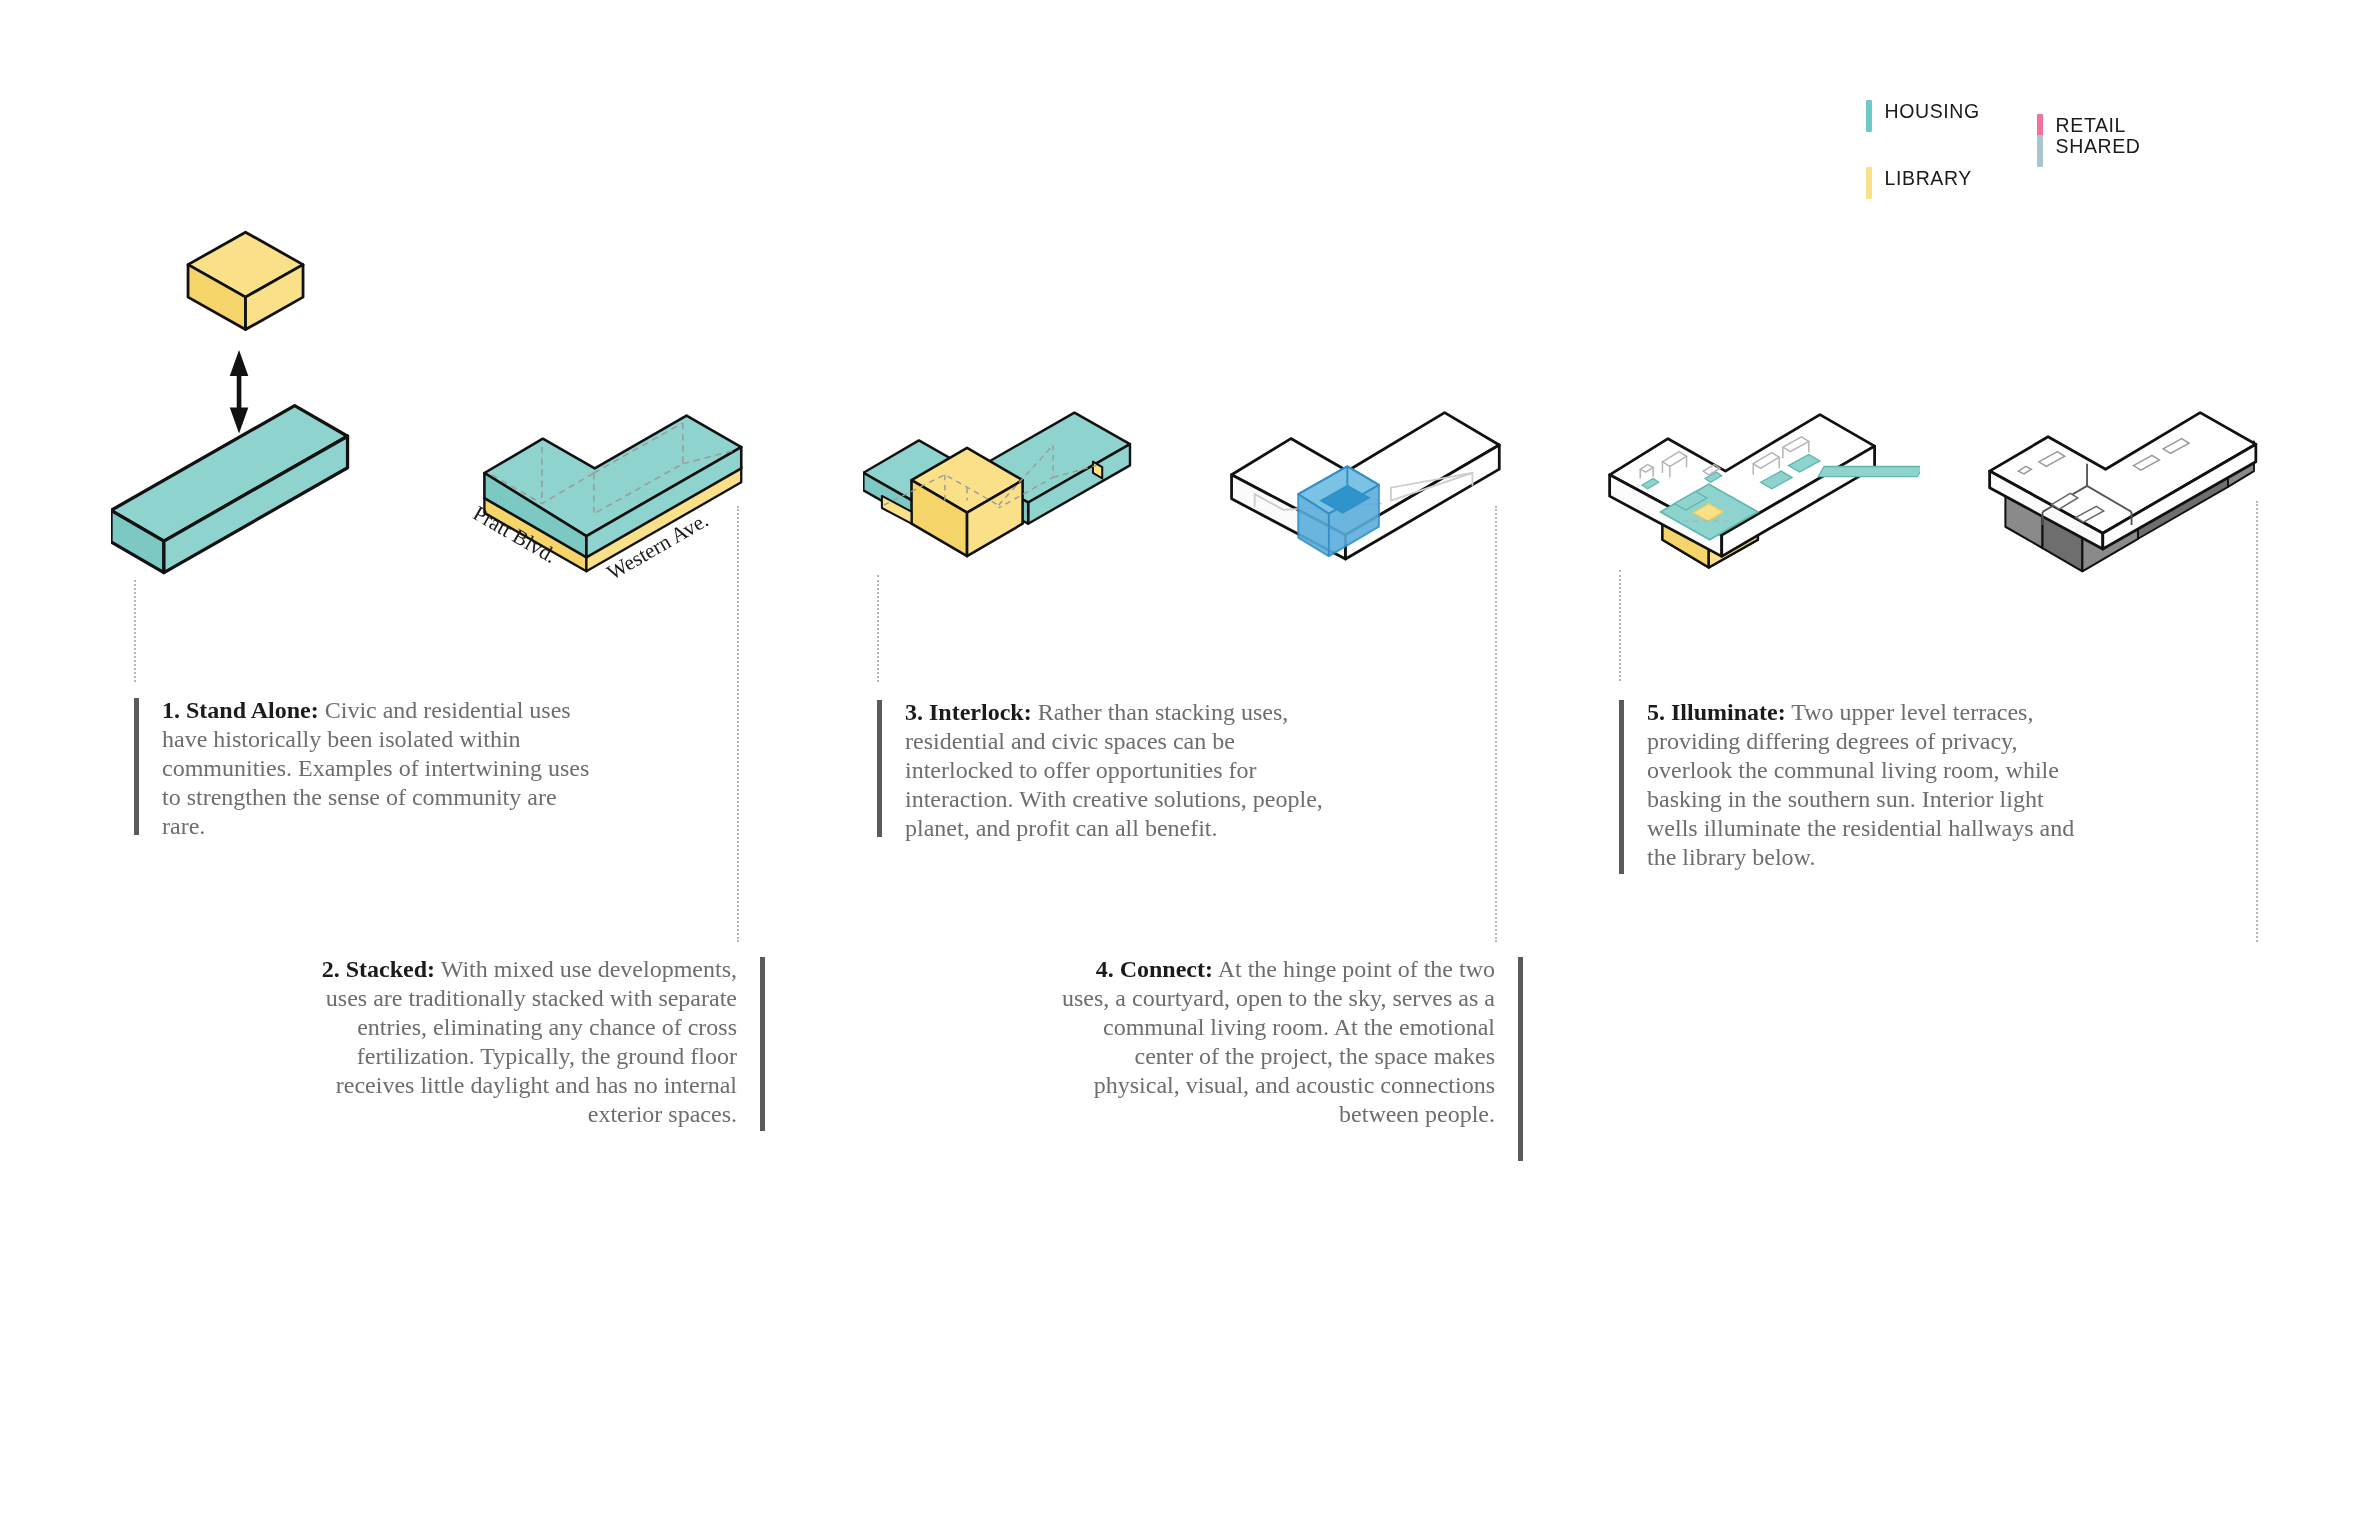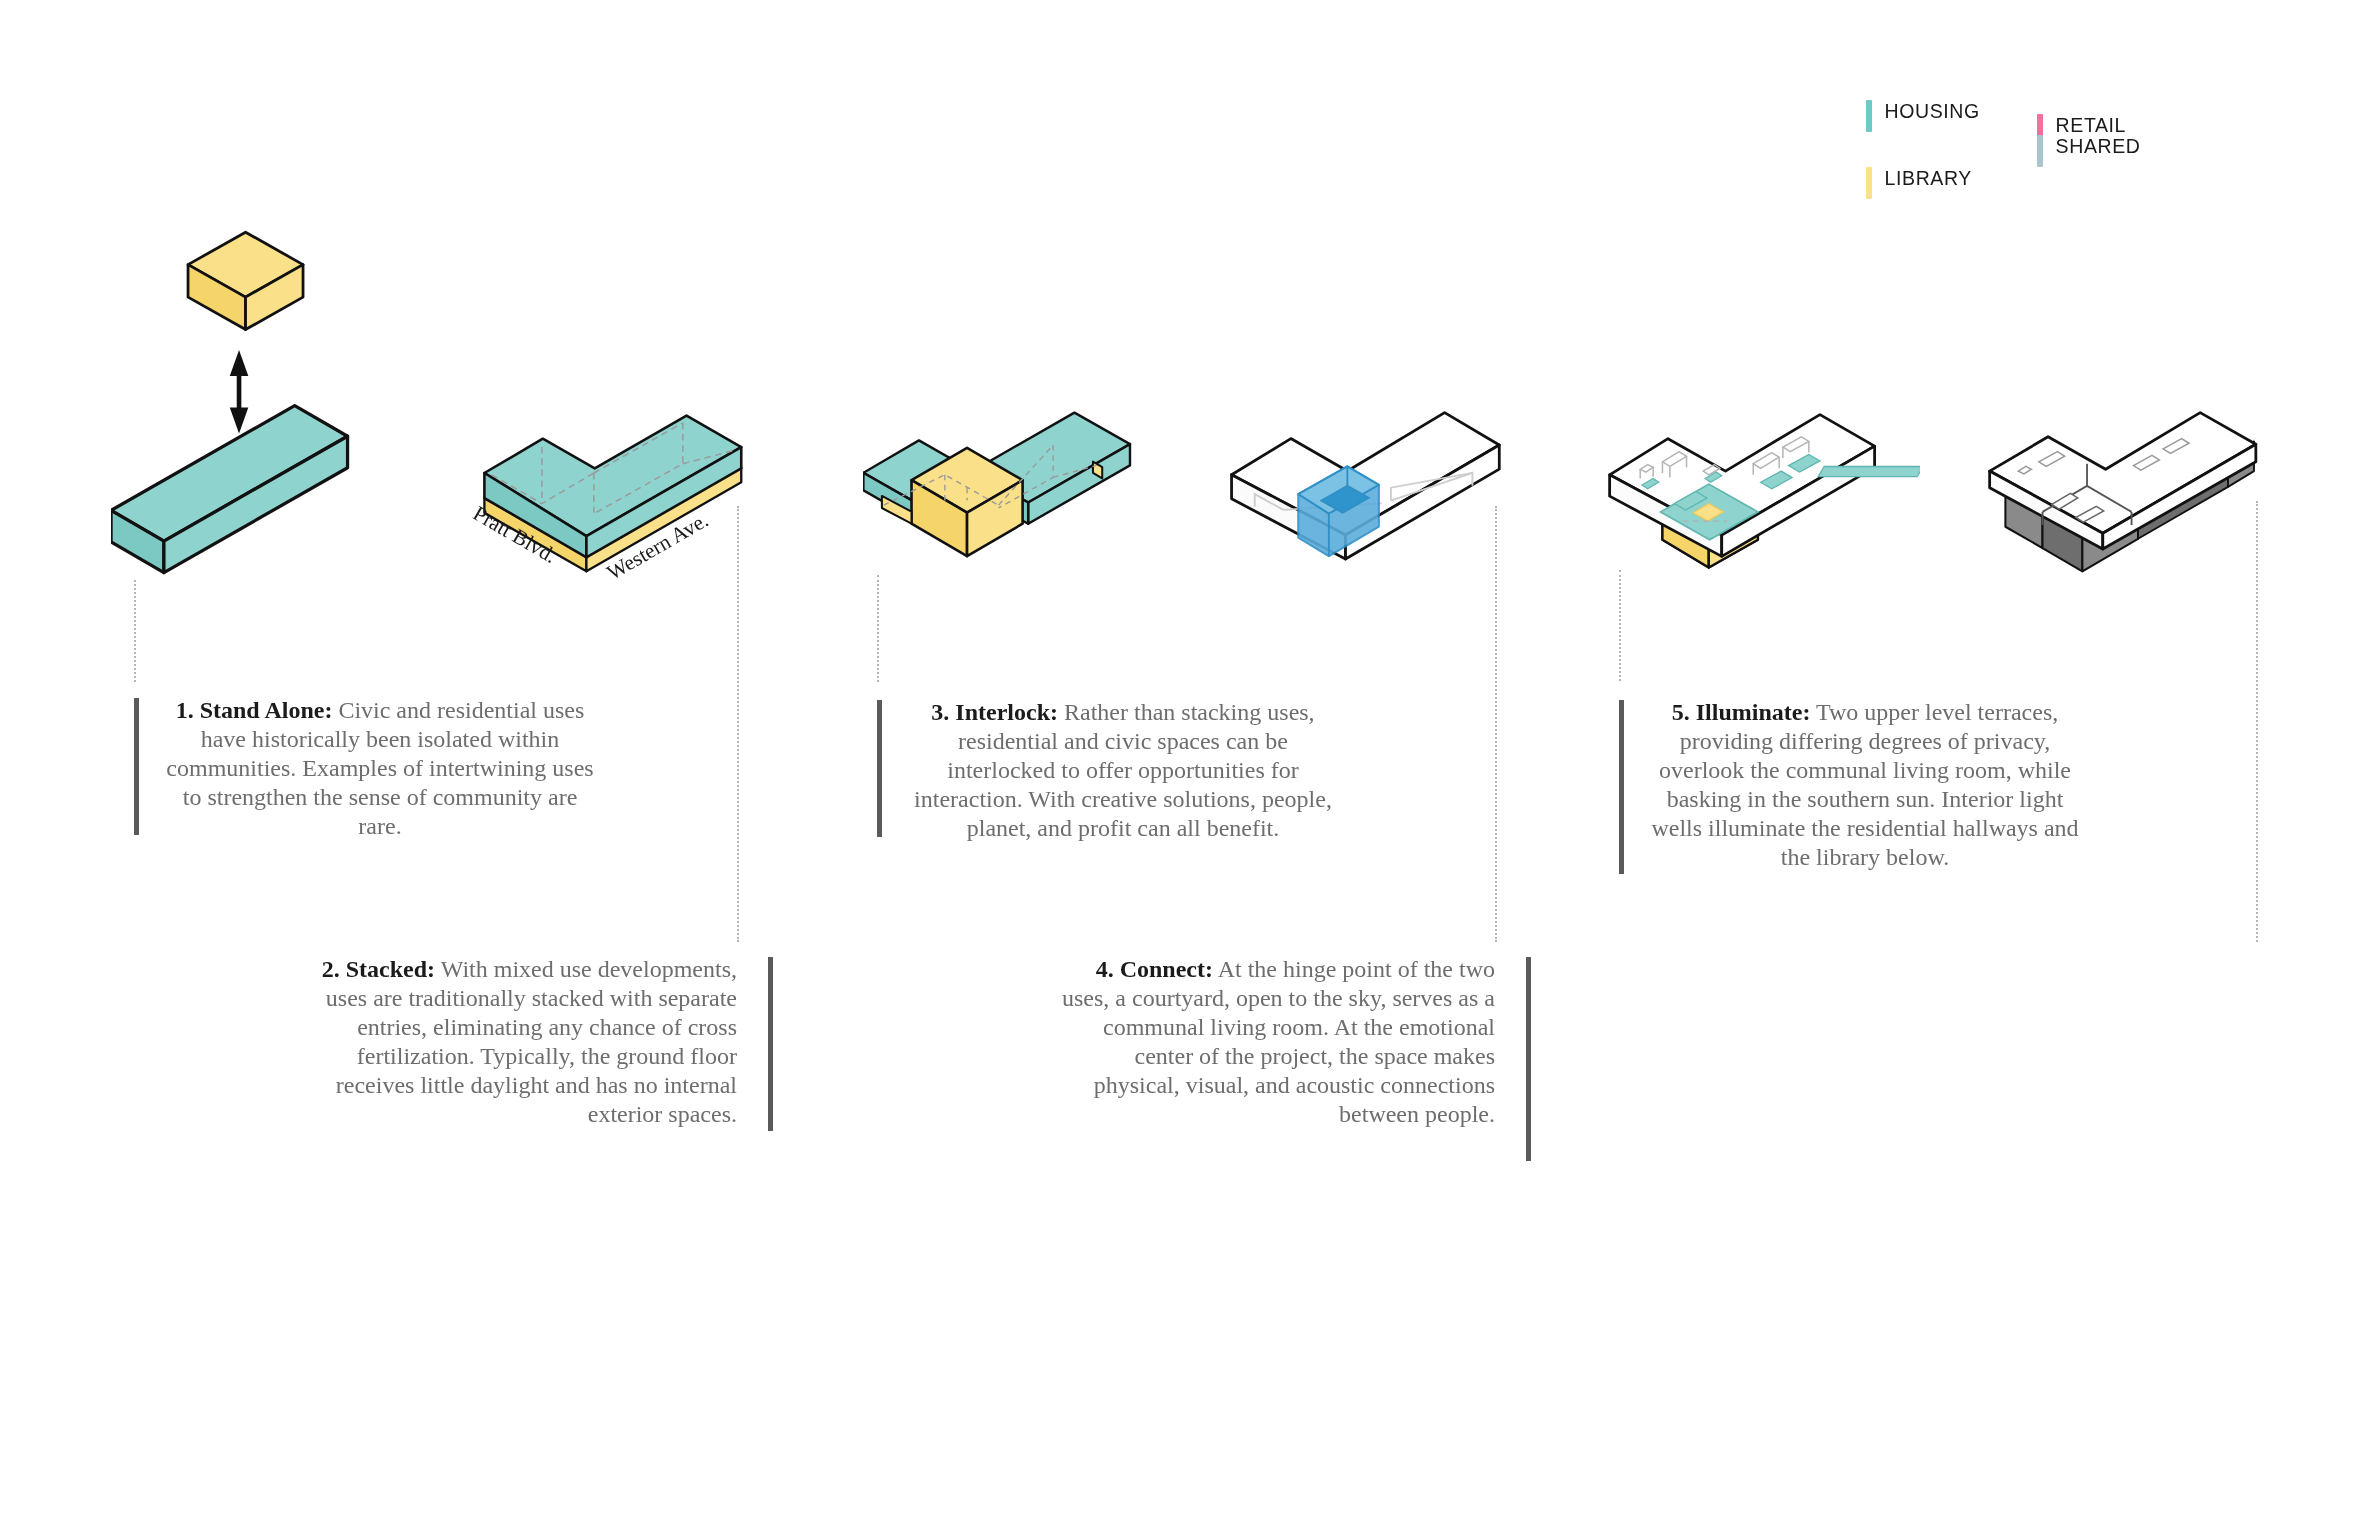--- a/index.html
+++ b/index.html
@@ -17,23 +17,23 @@
   .lg-c0{left:0px;  top:0px;}
   .lg-c1{left:0px;  top:43px;margin-top:24px;}
   .lg-c2{left:171px;top:14px;}
   .lg-c3{left:171px;top:35px;}
 
   
   .caption{position:absolute;width:436px;font-size:24px;line-height:29px;
            color:#6d6d6d;}
   .caption b{color:#1b1b1b;font-weight:bold;}
   .caption .rule{position:absolute;top:1.9px;width:4.6px;background:#5a5a5a;}
-  .cap-left  {padding-left:28px;text-align:center;}
+  .cap-left  {padding-left:28px;text-align:left;}
   .cap-left  .rule{left:0;}
-  .cap-right {padding-right:36px;text-align:right;}
+  .cap-right {padding-right:28px;text-align:right;}
   .cap-right .rule{right:0;}
 
   
   .dot{position:absolute;width:0;border-left:2.8px dotted #b5b5b5;}
 
   
   .iso{position:absolute;}
   .street{font-family:"Liberation Serif",serif;font-size:23px;fill:#1b1b1b;}
 </style>
 </head>

